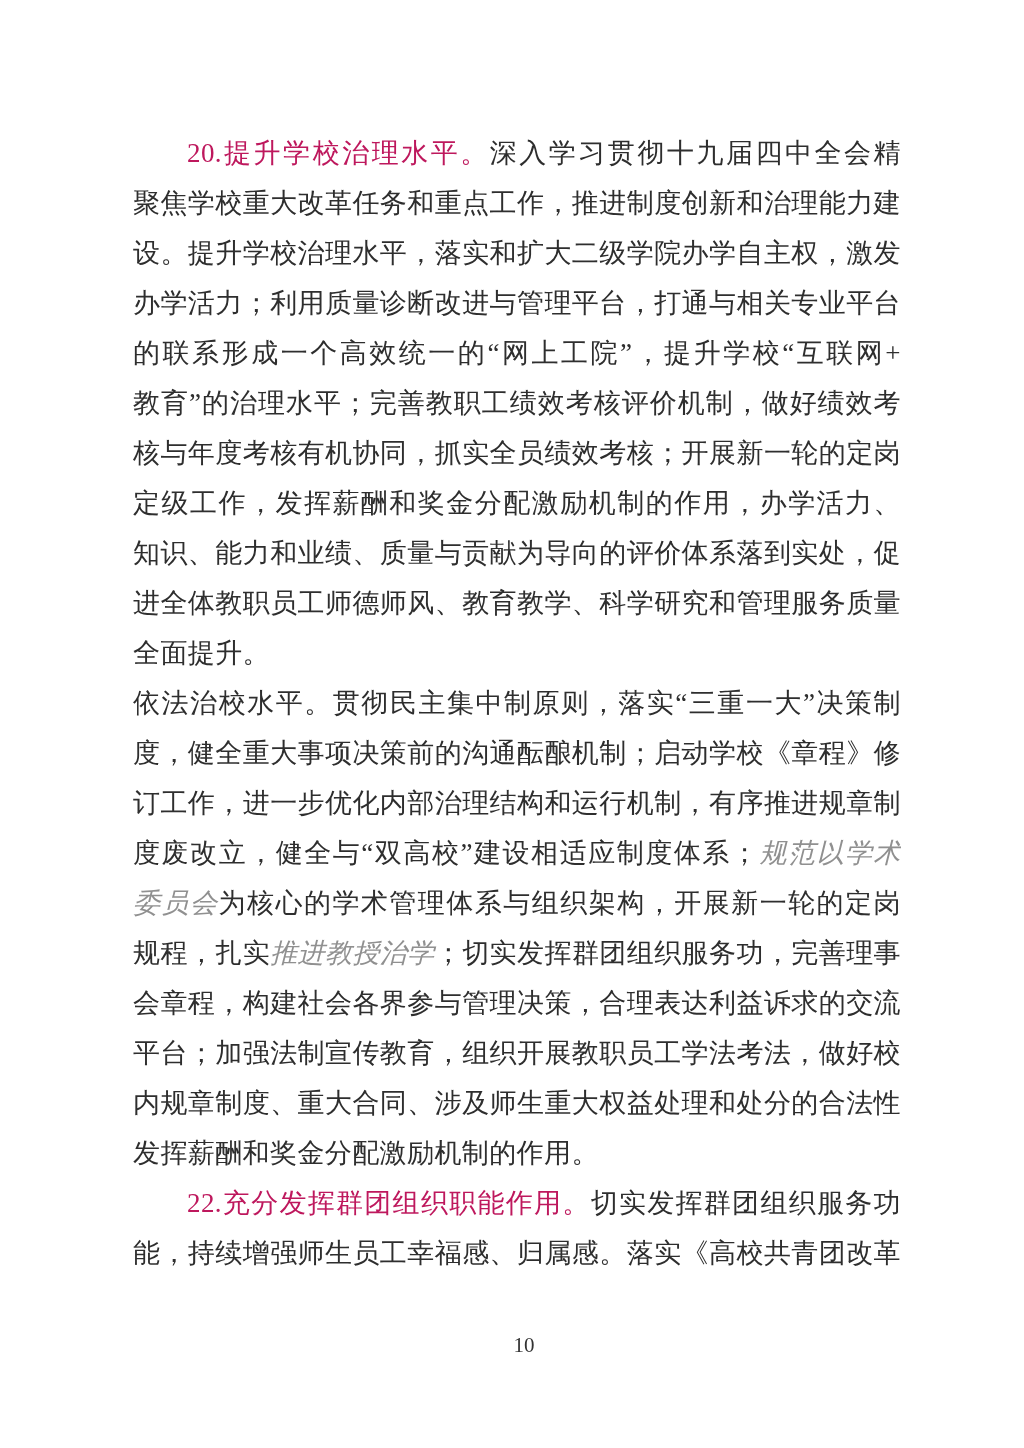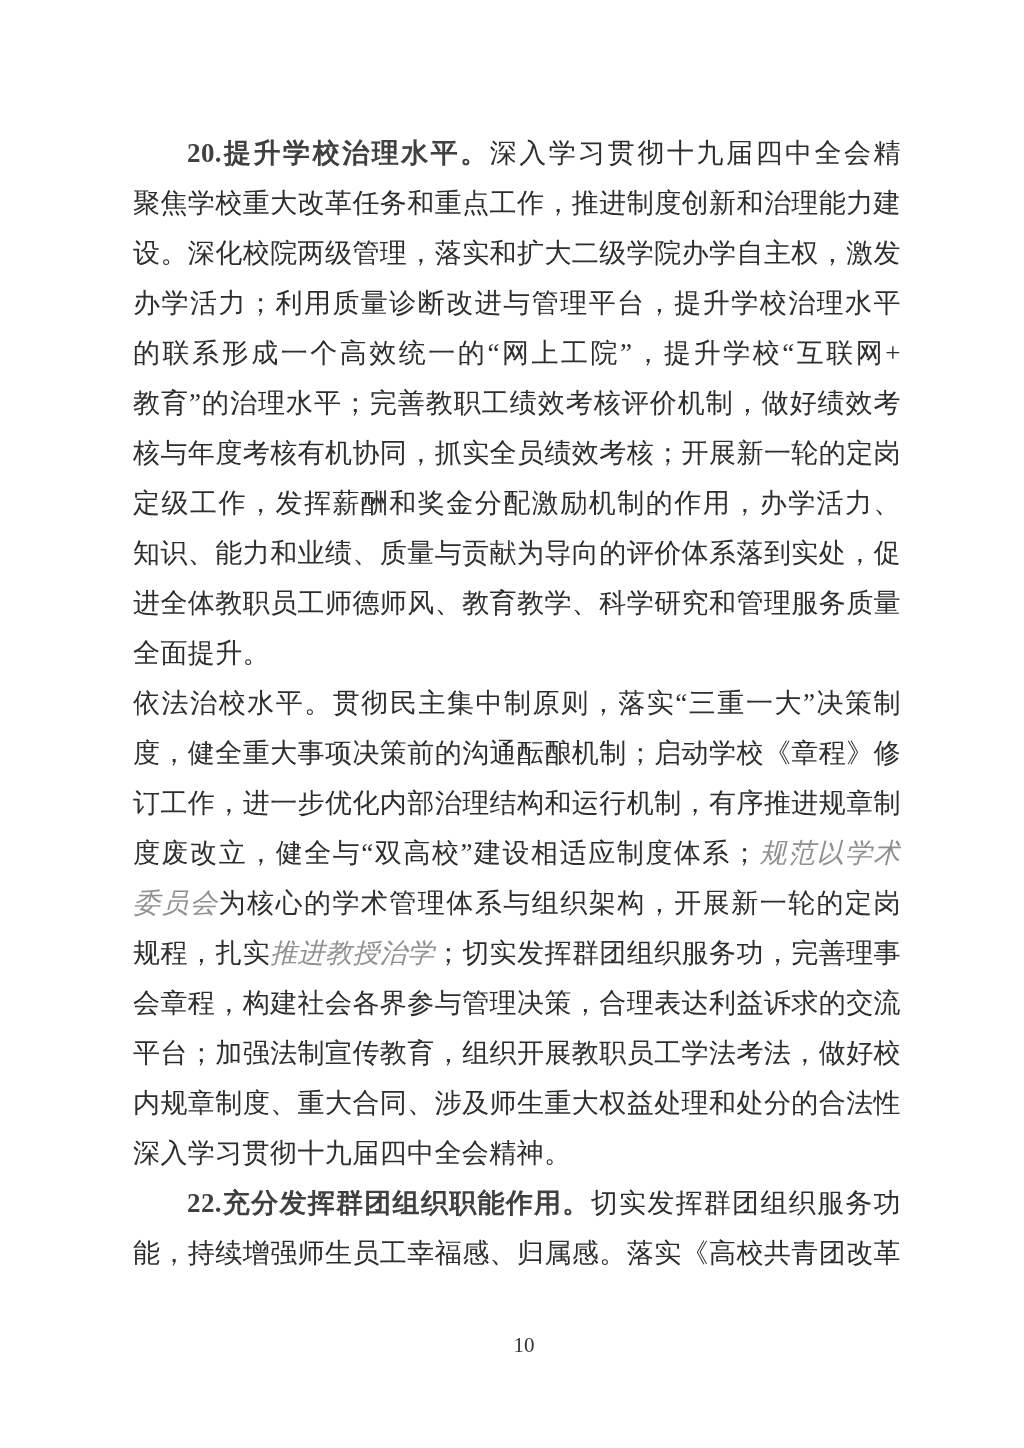--- a/index.html
+++ b/index.html
@@ -32,22 +32,22 @@
     overflow: hidden;
   }
   .line.just {
     text-align: justify;
     text-align-last: justify;
   }
   .line.indent {
     text-indent: 54px;
   }
   .run-bold {
-    font-weight: 700;
-    color: #404040;
+    font-weight: 400;
+    color: #be185d;
   }
   .run-gray {
     color: #909090;
     font-style: italic;
   }
   .page-number {
     position: absolute;
     top: 1328px;
     left: 12px;
     width: 100%;
@@ -60,41 +60,41 @@
   }
 </style>
 </head>
 <body>
 
 <div class="page">
   <div class="content" id="doc">
       <div class="paragraph">
         <div class="line indent just"><span class="run-bold">20.提升学校治理水平。</span><span class="run">深入学习贯彻十九届四中全会精神，</span></div>
         <div class="line just"><span class="run">聚焦学校重大改革任务和重点工作，推进制度创新和治理能力建</span></div>
-        <div class="line just"><span class="run">设。深化校院两级管理，落实和扩大二级学院办学自主权，激发</span></div>
-        <div class="line just"><span class="run">办学活力；利用质量诊断改进与管理平台，提升学校治理水平</span></div>
+        <div class="line just"><span class="run">设。提升学校治理水平，落实和扩大二级学院办学自主权，激发</span></div>
+        <div class="line just"><span class="run">办学活力；利用质量诊断改进与管理平台，打通与相关专业平台</span></div>
         <div class="line just"><span class="run">的联系形成一个高效统一的“网上工院”，提升学校“互联网+</span></div>
         <div class="line just"><span class="run">教育”的治理水平；完善教职工绩效考核评价机制，做好绩效考</span></div>
         <div class="line just"><span class="run">核与年度考核有机协同，抓实全员绩效考核；开展新一轮的定岗</span></div>
         <div class="line just"><span class="run">定级工作，发挥薪酬和奖金分配激励机制的作用，办学活力、</span></div>
         <div class="line just"><span class="run">知识、能力和业绩、质量与贡献为导向的评价体系落到实处，促</span></div>
         <div class="line just"><span class="run">进全体教职员工师德师风、教育教学、科学研究和管理服务质量</span></div>
         <div class="line"><span class="run">全面提升。</span></div>
       </div>
       <div class="paragraph">
         <div class="line just"><span class="run">依法治校水平。贯彻民主集中制原则，落实“三重一大”决策制</span></div>
         <div class="line just"><span class="run">度，健全重大事项决策前的沟通酝酿机制；启动学校《章程》修</span></div>
         <div class="line just"><span class="run">订工作，进一步优化内部治理结构和运行机制，有序推进规章制</span></div>
         <div class="line just"><span class="run">度废改立，健全与“双高校”建设相适应制度体系；</span><span class="run-gray">规范以学术</span></div>
         <div class="line just"><span class="run-gray">委员会</span><span class="run">为核心的学术管理体系与组织架构，开展新一轮的定岗</span></div>
         <div class="line just"><span class="run">规程，扎实</span><span class="run-gray">推进教授治学</span><span class="run">；切实发挥群团组织服务功，完善理事</span></div>
         <div class="line just"><span class="run">会章程，构建社会各界参与管理决策，合理表达利益诉求的交流</span></div>
         <div class="line just"><span class="run">平台；加强法制宣传教育，组织开展教职员工学法考法，做好校</span></div>
         <div class="line just"><span class="run">内规章制度、重大合同、涉及师生重大权益处理和处分的合法性</span></div>
-        <div class="line"><span class="run">深入学习贯彻十九届四中全会精神。</span></div>
+        <div class="line"><span class="run">发挥薪酬和奖金分配激励机制的作用。</span></div>
       </div>
       <div class="paragraph">
         <div class="line indent just"><span class="run-bold">22.充分发挥群团组织职能作用。</span><span class="run">切实发挥群团组织服务功</span></div>
         <div class="line just"><span class="run">能，持续增强师生员工幸福感、归属感。落实《高校共青团改革</span></div>
       </div>
     </div>
   <div class="page-number">10</div>
 </div>
 
 </body></html>

